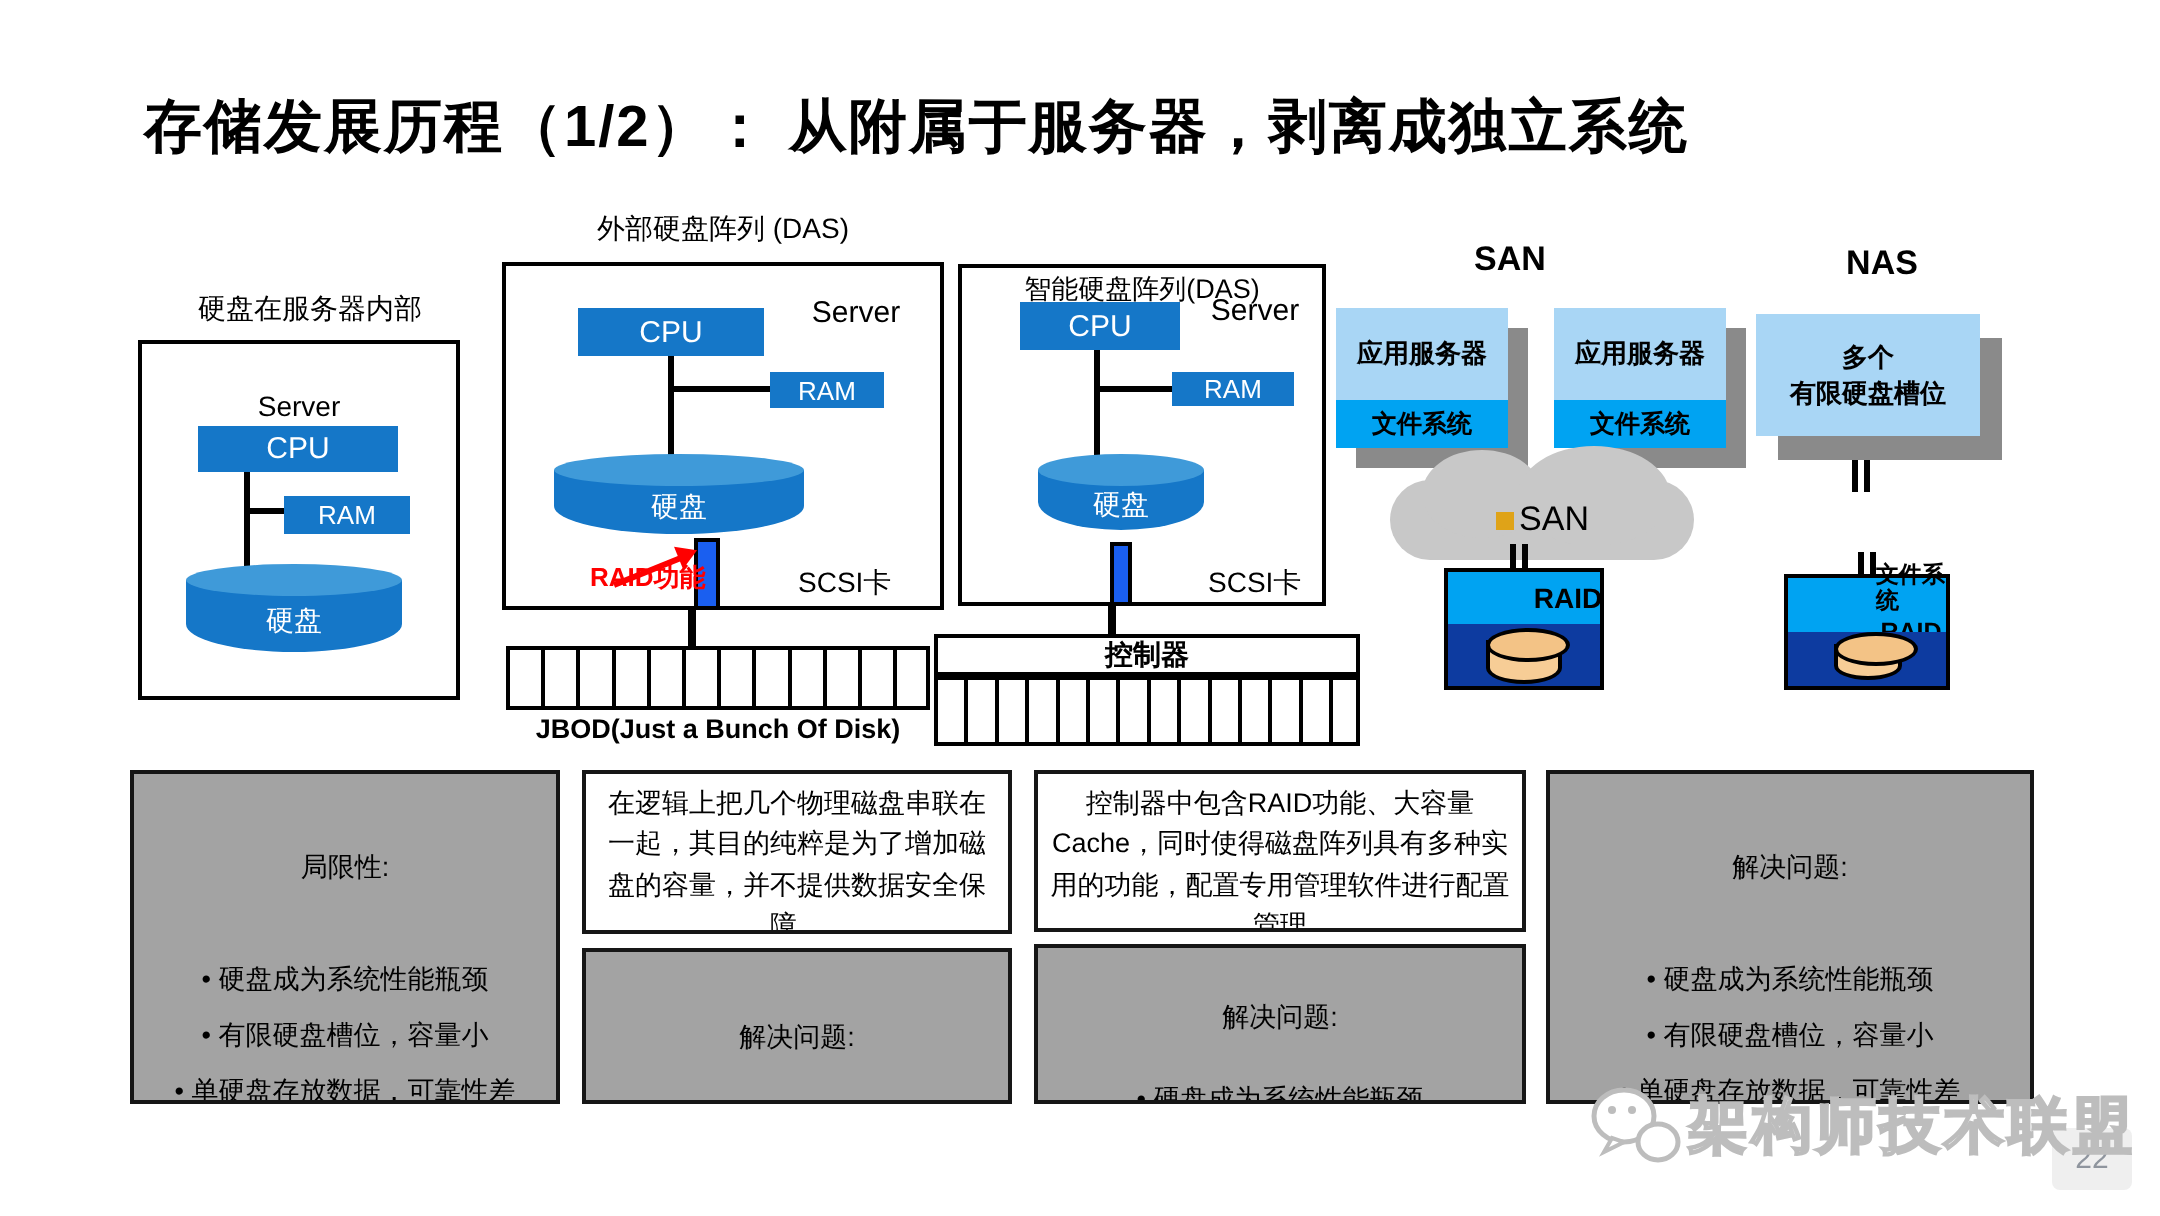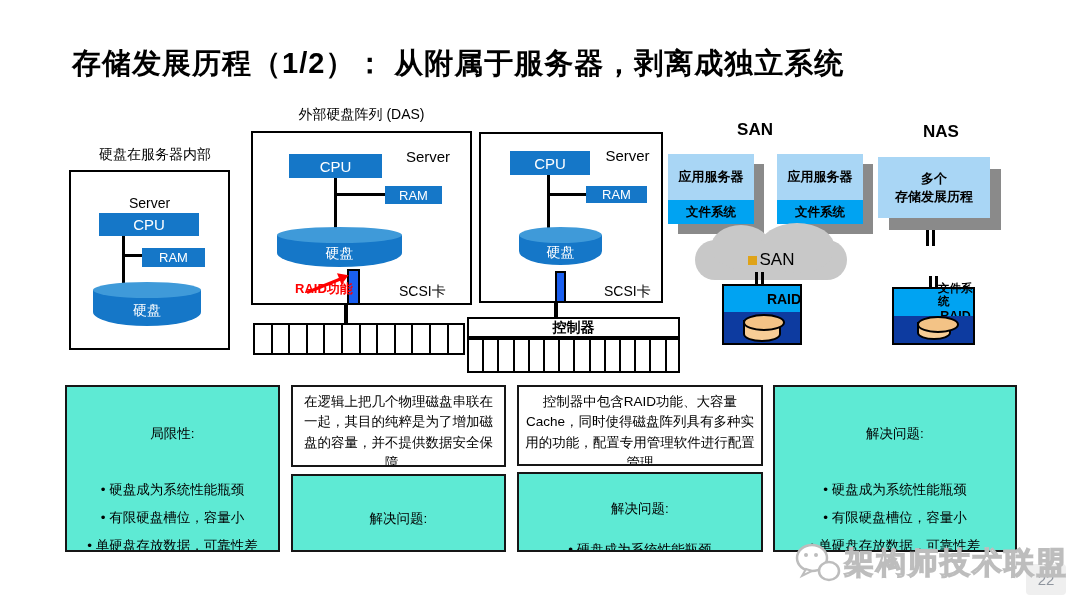--- a/index.html
+++ b/index.html
@@ -47,21 +47,21 @@
   .sq { display: inline-block; width: 9px; height: 9px; background: #dfa318; margin-right: 3px; }
   .storbox { position: absolute; border: 2px solid #000; display: flex; flex-direction: column; }
   .storbox .shead { background: #00a3f2; flex: 0 0 auto; display: flex; flex-direction: column; align-items: center;
                     justify-content: center; font-weight: bold; color: #000; padding-left: 44px; }
   .storbox .sbody { background: #0d3ba0; flex: 1 1 auto; display: flex; align-items: flex-start; justify-content: center; }
   .tancyl { position: relative; width: 38px; height: 22px; background: #f7cd96; border: 2px solid #000;
             border-radius: 0 0 19px 19px / 0 0 8px 8px; margin-top: 8px; }
   .tancyl::before { content: ""; position: absolute; left: -2px; top: -8px; width: 38px; height: 13px;
                     background: #f3c386; border: 2px solid #000; border-radius: 50%; }
 
-  .tcell { position: absolute; border: 2px solid #161616; background: #5eead4; text-align: center;
+  .tcell { position: absolute; border: 2px solid #161616; background: #a3a3a3; text-align: center;
            font-size: 13.5px; color: #000; white-space: pre-line; overflow: hidden; }
   .tcell.white { background: #fff; }
   .lh-wide { line-height: 2.07; padding-top: 5px; }
   .lh-mid  { line-height: 1.95; padding-top: 4px; }
   .lh-tight{ line-height: 1.5;  padding-top: 5px; }
   .pad-side { padding-left: 6px; padding-right: 6px; }
 
   .wm { position: absolute; display: flex; align-items: center; z-index: 5; }
   .wm-text { font-size: 30px; letter-spacing: 2px; color: #fdfdfd; -webkit-text-stroke: 1.2px #bdbdbd; font-weight: bold; }
   .pagebadge { position: absolute; width: 40px; height: 31px; background: #efefef; border-radius: 4px;
@@ -92,22 +92,24 @@
     <div class="line" style="left:84px;top:60px;width:48px;height:3px;"></div>
     <div class="bluebox" style="left:132px;top:53px;width:57px;height:18px;font-size:13px;">RAM</div>
     <div class="cyl" style="left:24px;top:102px;width:125px;height:32px;">硬盘</div>
     <div class="bar" style="left:94px;top:136px;width:13px;height:36px;"></div>
     <div class="rednote" style="left:2px;top:147px;">RAID功能</div>
     <div class="redline" style="left:54px;top:158px;width:36px;transform:rotate(-22deg);"></div>
     <div class="scsilbl" style="left:146px;top:150px;">SCSI卡</div>
   </div>
   <div class="line" style="left:344px;top:303px;width:4px;height:22px;"></div>
   <div class="slots jbod" style="left:253px;top:323px;width:212px;height:32px;"></div>
+  <div class="jbodlbl" style="left:253px;top:357px;width:212px;">JBOD(Just a Bunch Of Disk)</div>
 
   <div class="frame" style="left:479px;top:132px;width:184px;height:171px;">
+    <div class="lbl" style="left:0;right:0;top:2px;font-size:13.5px;">智能硬盘阵列(DAS)</div>
     <div class="lbl" style="right:6px;top:13px;width:55px;font-size:15px;">Server</div>
     <div class="bluebox" style="left:29px;top:17px;width:80px;height:24px;">CPU</div>
     <div class="line" style="left:66px;top:41px;width:3px;height:60px;"></div>
     <div class="line" style="left:69px;top:59px;width:36px;height:3px;"></div>
     <div class="bluebox" style="left:105px;top:52px;width:61px;height:17px;font-size:13px;">RAM</div>
     <div class="cyl" style="left:38px;top:101px;width:83px;height:30px;">硬盘</div>
     <div class="bar" style="left:74px;top:137px;width:11px;height:32px;"></div>
     <div class="scsilbl" style="left:123px;top:149px;">SCSI卡</div>
   </div>
   <div class="line" style="left:554px;top:301px;width:4px;height:18px;"></div>
@@ -136,21 +138,21 @@
     <div class="shead" style="height:26px;font-size:14px;">RAID</div>
     <div class="sbody">
       <div class="tancyl"></div>
     </div>
   </div>
 
   <div class="sectitle" style="left:906px;top:122px;width:70px;">NAS</div>
   <div class="dl" style="left:926px;top:220px;height:26px;"></div>
   <div class="appbox" style="left:878px;top:157px;width:112px;box-shadow:11px 12px 0 #8a8a8a;">
     <div class="aptop" style="height:61px;line-height:1.35;">多个
-存储发展历程</div>
+有限硬盘槽位</div>
   </div>
   <div class="dl" style="left:929px;top:276px;height:13px;"></div>
   <div class="storbox" style="left:892px;top:287px;width:83px;height:58px;">
     <div class="shead" style="height:27px;line-height:1.15;">
       <span style="font-size:11.5px;">文件系统</span>
       <span style="font-size:12.5px;">RAID</span>
     </div>
     <div class="sbody">
       <div class="tancyl" style="width:34px;height:18px;margin-top:6px;"></div>
     </div>

